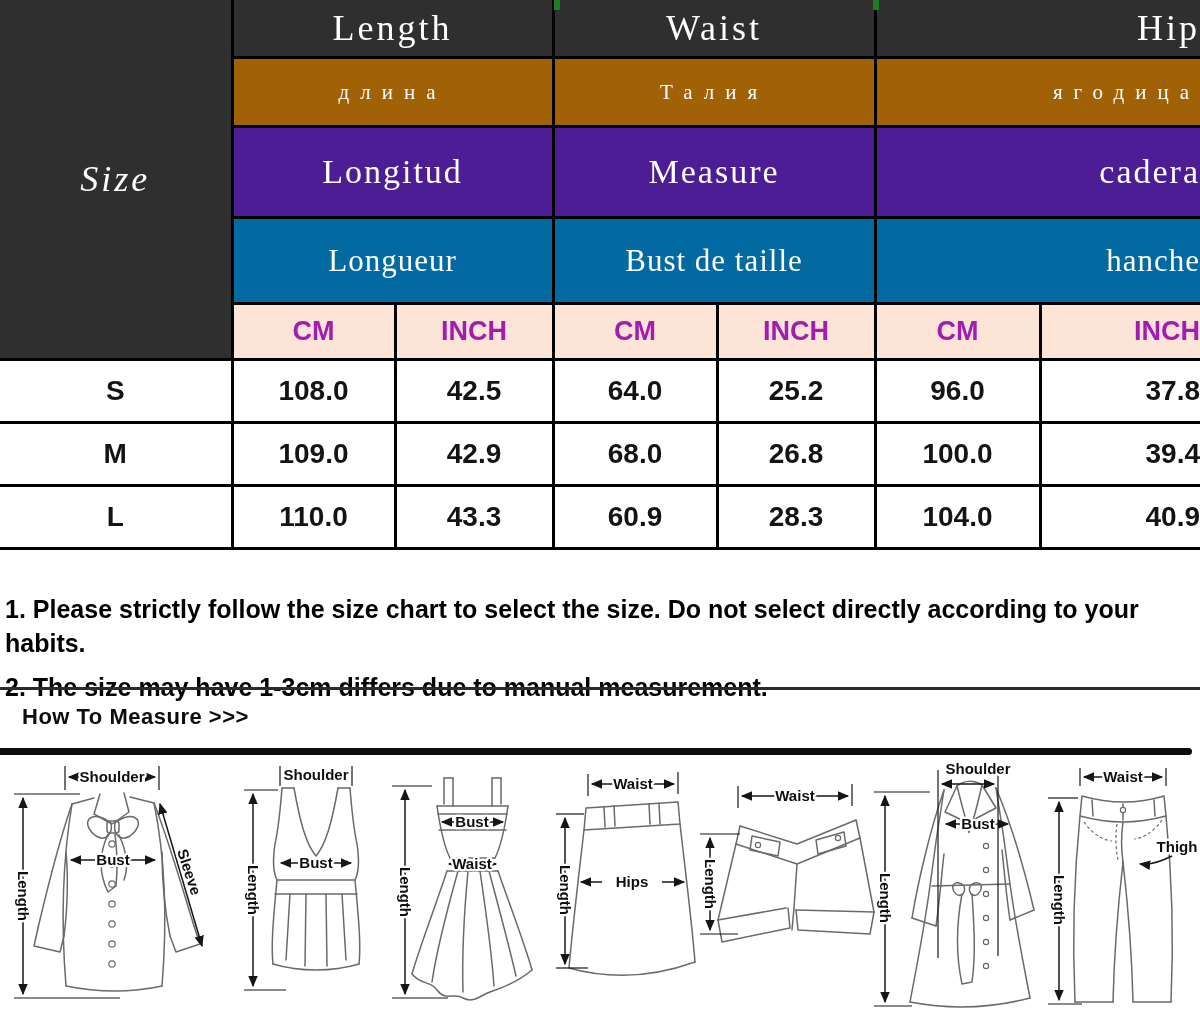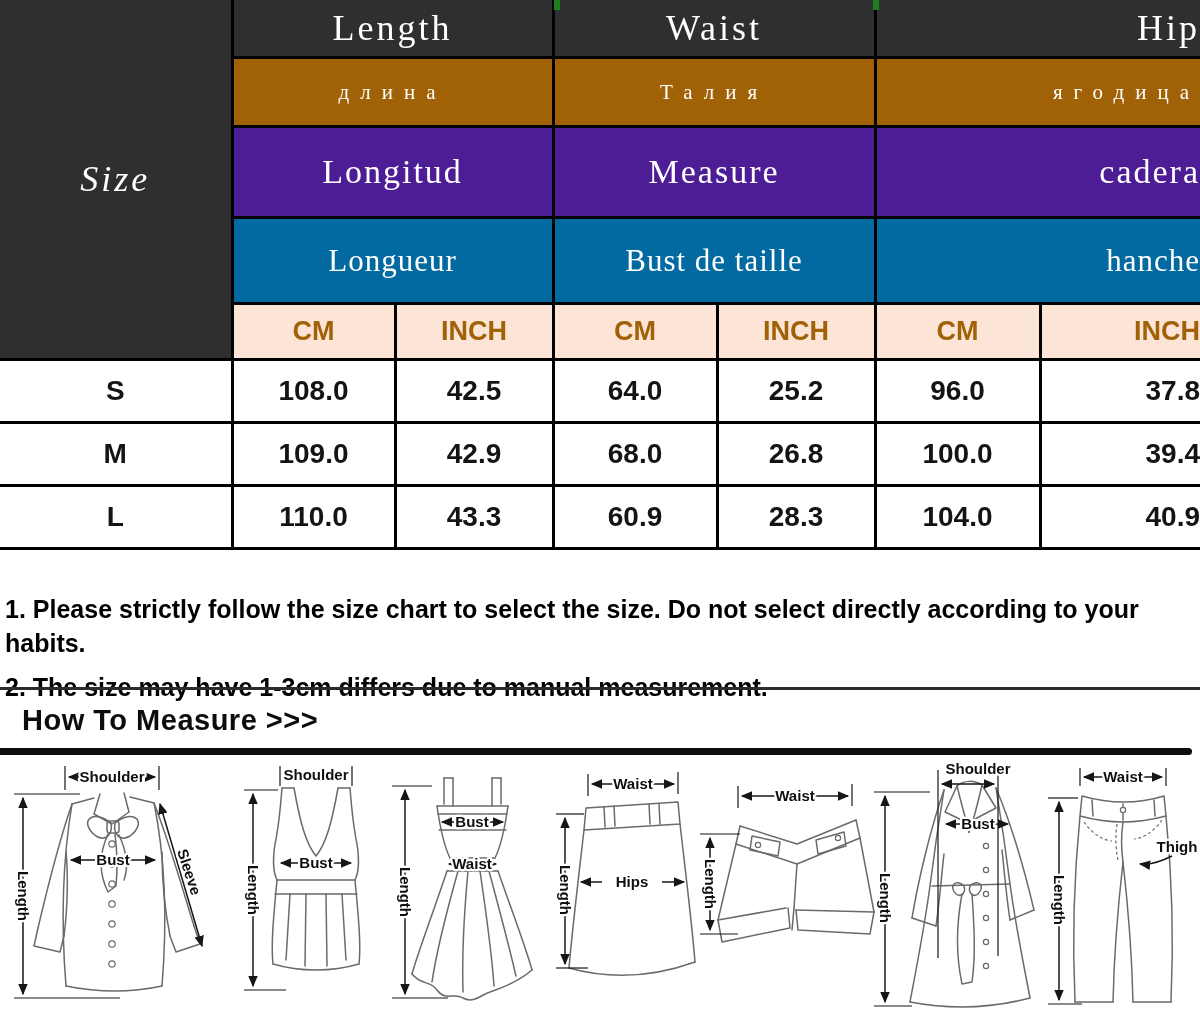--- a/index.html
+++ b/index.html
@@ -18,37 +18,37 @@
   table.size-table tr td:last-child { border-right:none;text-align:right; }
 
   tr.row-en td  { background:#2f2f2f; color:#fff; font-family:"Liberation Serif", serif;
                   font-size:36px; letter-spacing:3px; height:56px; }
   tr.row-ru td  { background:#a16207; color:#fff; font-family:"Liberation Serif", serif;
                   font-size:21px; letter-spacing:11px; height:66px; }
   tr.row-es td  { background:#4c1d95; color:#fff; font-family:"Liberation Serif", serif;
                   font-size:34px; letter-spacing:2px; height:88px; }
   tr.row-fr td  { background:#0369a1; color:#fff; font-family:"Liberation Serif", serif;
                   font-size:31px; letter-spacing:1px; height:83px; }
-  tr.row-units td { background:#fce4d6; color:#a16207; font-weight:bold;
+  tr.row-units td { background:#fce4d6; color:#a21caf; font-weight:bold;
                   font-size:27px; height:53px; }
   tr.row-data td { background:#fff; color:#141414; font-weight:bold; font-size:28px; height:60px; }
 
   td.size-cell { background:#2f2f2f; color:#fff; font-family:"Liberation Serif", serif;
                  font-size:54px; letter-spacing:4px;font-style:italic; }
 
   .green-tick { position:absolute; top:0; width:6px; height:10px; background:#1e7e1e; z-index:5; }
 
   
   .notes { position:absolute; left:5px; top:592px; width:1194px;
            font-weight:bold; font-size:25px; color:#000; }
   .notes p { margin:0 16px 10px 0; line-height:34px; letter-spacing:0px; }
 
   .thin-rule  { position:absolute; left:0; top:687px; width:1200px; height:3px; background:#2b2b2b; }
   .measure-heading { position:absolute; left:22px; top:704px; font-weight:bold;
-                     font-size:29px; color:#0d0d0d; letter-spacing:0.5px; }
+                     font-size:22px; color:#0d0d0d; letter-spacing:0.5px; }
   .thick-rule { position:absolute; left:0; top:748px; width:1192px; height:7px;
                 background:#0d0d0d; border-radius:0 4px 4px 0; }
 
   
   svg.garment { position:absolute; overflow:visible; }
   .outline { fill:none; stroke:#6a6a6a; stroke-width:1.5; stroke-linecap:round; stroke-linejoin:round; }
   .btn     { fill:#fff; stroke:#6a6a6a; stroke-width:1.2; }
   .stitch  { fill:none; stroke:#6a6a6a; stroke-width:1.2; stroke-dasharray:3 2.5; }
   .arrow, .arrow-end, .tick { stroke:#161616; stroke-width:1.5; fill:none; }
   .arrow     { marker-start:url(#ah); marker-end:url(#ah); }

